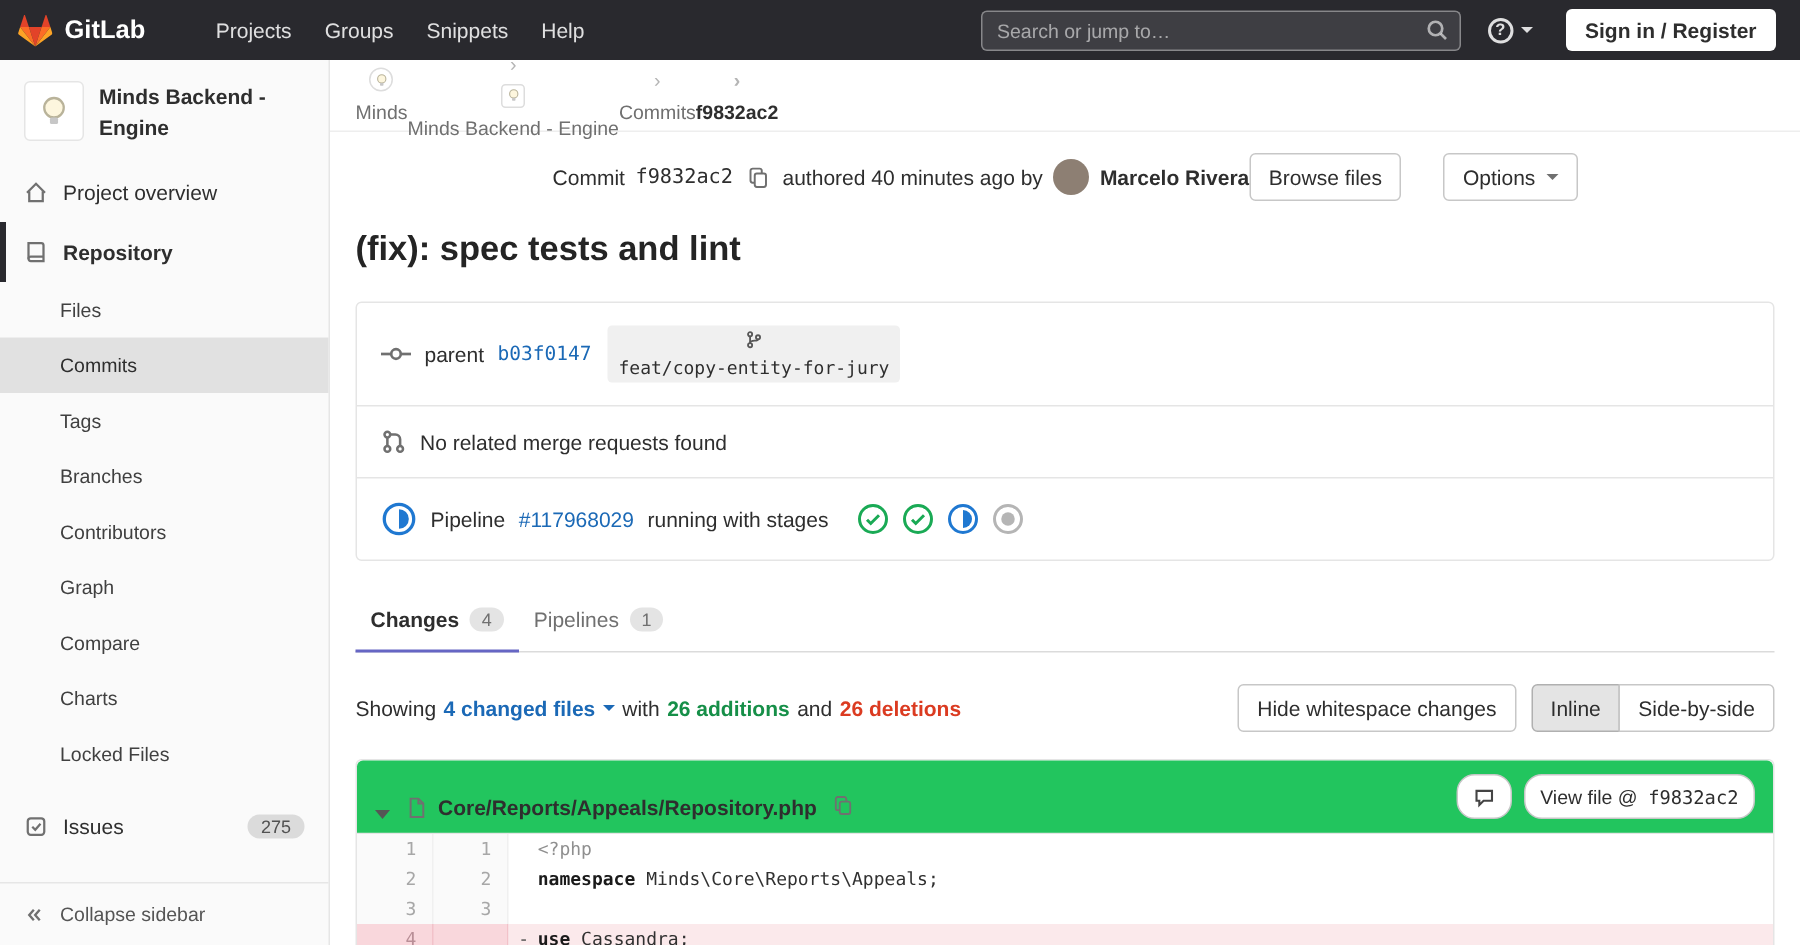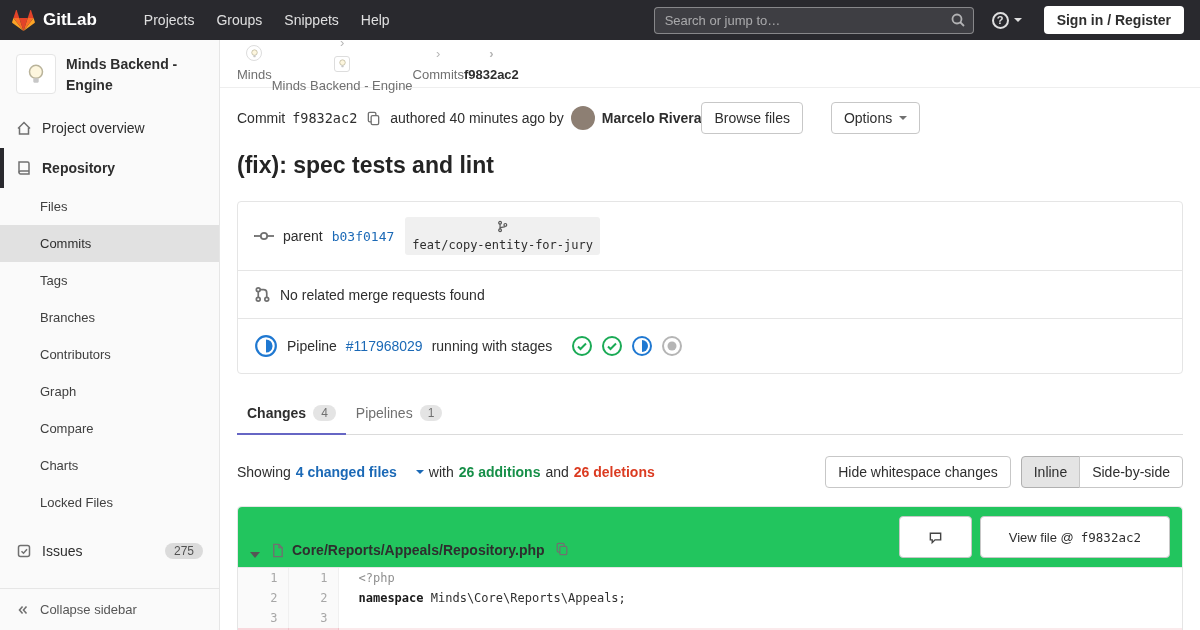--- a/index.html
+++ b/index.html
@@ -65,21 +65,21 @@
   .crumb { display:flex; align-items:center; gap:6px;flex-direction:column; }
   .crumb + .crumb::before { content:"›"; color:#b5b5b5; margin:0 9px; font-size:13px; }
   .crumb-avatar { width:16px; height:16px; border:1px solid #ddd; background:#fff;
     display:flex; align-items:center; justify-content:center; }
   .crumb-avatar.round { border-radius:50%; }
   .crumb-avatar.square { border-radius:3px; }
   .crumb.last { color:#2e2e2e; font-weight:700; }
 
   .main-scroll { padding:0 17px; overflow:hidden; }
 
-  .commit-meta-row { display:flex; align-items:center; justify-content:flex-start; margin-top:14px; }
+  .commit-meta-row { display:flex; align-items:center; justify-content:center; margin-top:14px; }
   .cmr-left { display:flex; align-items:center; gap:7px; }
   .commit-sha { font-size:13.5px; }
   .icon-btn { background:none; border:none; color:#707070; padding:2px; display:inline-flex; }
   .author-avatar { width:24px; height:24px; border-radius:50%; background:#8d7f73; }
   .author-name { font-weight:700; }
   .cmr-right { display:flex; gap:28px; }
 
   .btn { display:inline-flex; align-items:center; gap:7px; height:32px; padding:0 12px;
     background:#fff; border:1px solid #c7c7c7; border-radius:4px; font-size:14px; color:#2e2e2e; }
   .btn.active { background:#e4e4e4; border-color:#b0b0b0; }
@@ -106,35 +106,35 @@
   .tab { display:flex; align-items:center; padding:13px 10px; font-size:14px; color:#707070;
     position:relative; }
   .tab.active { color:#2e2e2e; font-weight:700; }
   .tab.active::after { content:""; position:absolute; left:0; right:0; bottom:-1px; height:2px;
     background:#6666c4; }
   .tab-badge { background:#e4e4e4; color:#707070; border-radius:10px; padding:1px 8px;
     font-size:12px; font-weight:400; margin-left:7px; }
 
   .diff-meta { display:flex; align-items:center; justify-content:space-between; margin:21px 0 0; }
   .dm-left { display:flex; align-items:center; gap:5px; font-size:14px; }
-  .changed-files { color:#1b69b6; font-weight:700; display:inline-flex; align-items:center; gap:19px; }
+  .changed-files { color:#1b69b6; font-weight:700; display:inline-flex; align-items:center; gap:5px; }
   .changed-files .caret { border-top-color:#1b69b6; }
   .additions { color:#168f48; font-weight:700; }
   .deletions { color:#db3b21; font-weight:700; }
   .dm-right { display:flex; gap:10px; }
 
   .file-card { margin-top:18px; border:1px solid #e5e5e5; border-radius:4px 4px 0 0; }
   .file-header { display:flex; align-items:flex-end; background:#22c55e; padding:9px 12px;
     border-bottom:1px solid #e5e5e5; border-radius:4px 4px 0 0; }
   .diff-caret { width:0; height:0; border-left:5px solid transparent; border-right:5px solid transparent;
     border-top:6px solid #555; margin-right:10px; }
   .file-header .nicon { color:#707070; margin-right:7px; }
   .file-path { font-weight:700; font-size:14px; margin-right:8px; }
   .fh-right { margin-left:auto; display:flex; gap:8px; }
-  .btn-sm { height:42px; padding:0 28px; font-size:13px; }
+  .btn-sm { height:30px; padding:0 10px; font-size:13px;border-radius:12px; }
   .btn-sm .mono { font-size:12.5px; }
 
   .diff-table { width:100%; border-collapse:collapse;
     font-family:"DejaVu Sans Mono","Liberation Mono",monospace; font-size:12px; line-height:20px; }
   .diff-table td { height:20px; vertical-align:top; }
   td.num { width:50px; background:#fafafa; color:#a7a7a7; text-align:right;
     padding:0 10px 0 0; border-right:1px solid #f0f0f0; cursor:pointer; }
   td.code { white-space:pre; position:relative; padding-left:20px; color:#303030; }
   .sign { position:absolute; left:7px; top:0; color:#555; }
   .kw { font-weight:700; color:#1a1a1a; }

